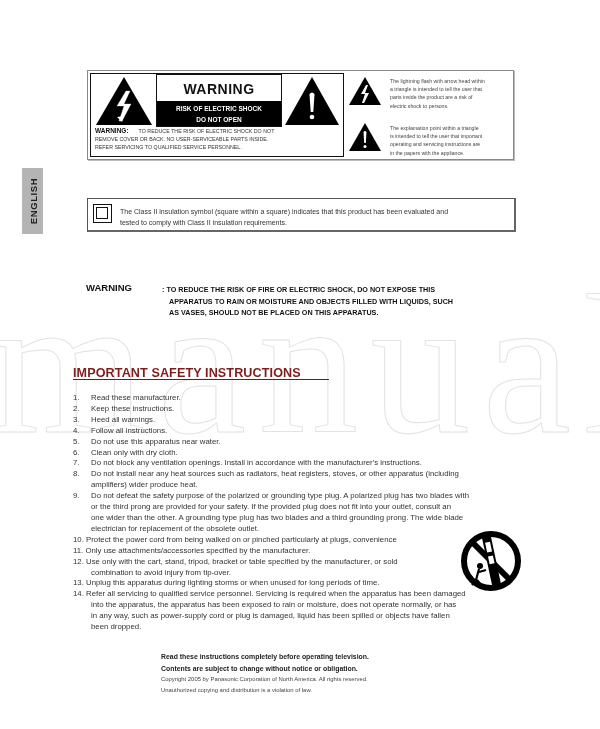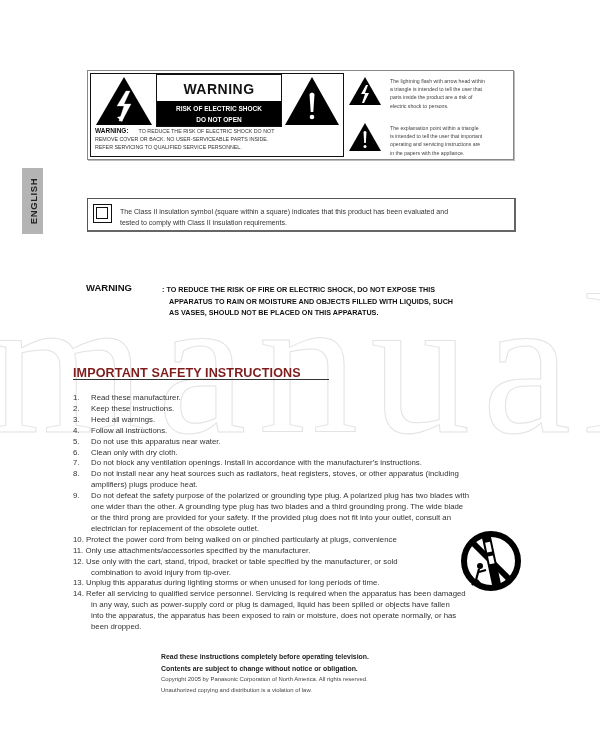--- a/index.html
+++ b/index.html
@@ -142,46 +142,46 @@
   <div class="item"><span class="num">1.</span><span>Read these manufacturer.</span></div>
   <div class="item"><span class="num">2.</span><span>Keep these instructions.</span></div>
   <div class="item"><span class="num">3.</span><span>Heed all warnings.</span></div>
   <div class="item"><span class="num">4.</span><span>Follow all instructions.</span></div>
   <div class="item"><span class="num">5.</span><span>Do not use this apparatus near water.</span></div>
   <div class="item"><span class="num">6.</span><span>Clean only with dry cloth.</span></div>
   <div class="item"><span class="num">7.</span><span>Do not block any ventilation openings. Install in accordance with the manufacturer's instructions.</span></div>
   <div class="item">
       <span class="num">8.</span>
     <span style="display:block">Do not install near any heat sources such as radiators, heat registers, stoves, or other apparatus (including</span>
-    <span style="display:block">amplifiers) plugs produce heat.</span>
+    <span style="display:block">amplifiers) wider produce heat.</span>
   </div>
   <div class="item">
       <span class="num">9.</span>
     <span style="display:block">Do not defeat the safety purpose of the polarized or grounding type plug. A polarized plug has two blades with</span>
+    <span style="display:block">or the third prong are provided for your safety. If the provided plug does not fit into your outlet, consult an</span>
     <span style="display:block">one wider than the other. A grounding type plug has two blades and a third grounding prong. The wide blade</span>
-    <span style="display:block">or the third prong are provided for your safety. If the provided plug does not fit into your outlet, consult an</span>
     <span style="display:block">electrician for replacement of the obsolete outlet.</span>
   </div>
   <div class="item w">
     <span style="display:block"><span>10.</span> <span>Protect the power cord from being walked on or pinched particularly at plugs, convenience</span></span>
   </div>
   <div class="item w">
     <span style="display:block"><span>11.</span> <span>Only use attachments/accessories specified by the manufacturer.</span></span>
   </div>
   <div class="item w">
     <span style="display:block"><span>12.</span> <span>Use only with the cart, stand, tripod, bracket or table specified by the manufacturer, or sold</span></span>
     <span class="cont">combination to avoid injury from tip-over.</span>
   </div>
   <div class="item w">
     <span style="display:block"><span>13.</span> <span>Unplug this apparatus during lighting storms or when unused for long periods of time.</span></span>
   </div>
   <div class="item w">
     <span style="display:block"><span>14.</span> <span>Refer all servicing to qualified service personnel. Servicing is required when the apparatus has been damaged</span></span>
+    <span class="cont">into the apparatus, the apparatus has been exposed to rain or moisture, does not operate normally, or has</span>
     <span class="cont">in any way, such as power-supply cord or plug is damaged, liquid has been spilled or objects have fallen</span>
-    <span class="cont">into the apparatus, the apparatus has been exposed to rain or moisture, does not operate normally, or has</span>
     <span class="cont">been dropped.</span>
   </div>
 </div>
 
 <svg class="abs cart-icon" viewBox="0 0 62 62">
   <circle cx="31" cy="31" r="27" fill="none" stroke="#000" stroke-width="6"></circle>
   <line x1="12" y1="12" x2="50" y2="50" stroke="#000" stroke-width="6"></line>
   <rect x="27" y="6" width="9" height="50" fill="#000" transform="rotate(-12 31 31)"></rect>
   <rect x="29" y="12" width="5" height="10" fill="#fff" transform="rotate(-12 31 31)"></rect>
   <rect x="29" y="26" width="5" height="8" fill="#fff" transform="rotate(-12 31 31)"></rect>

